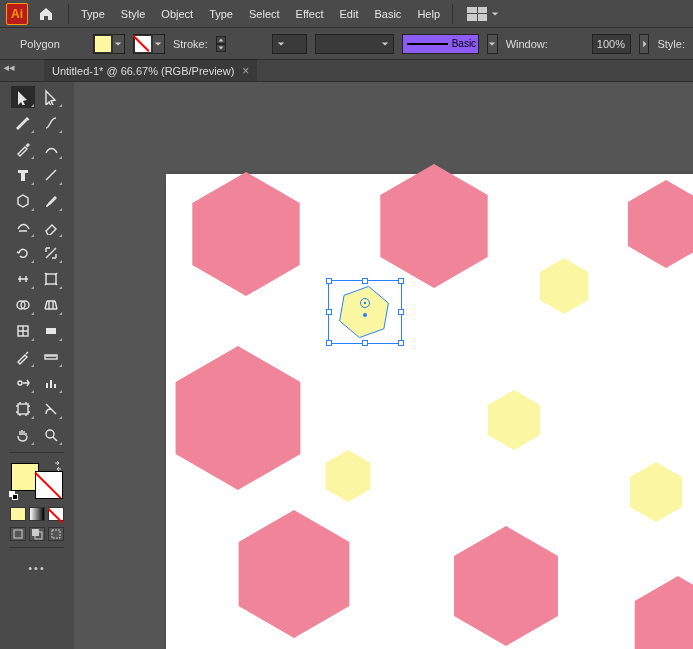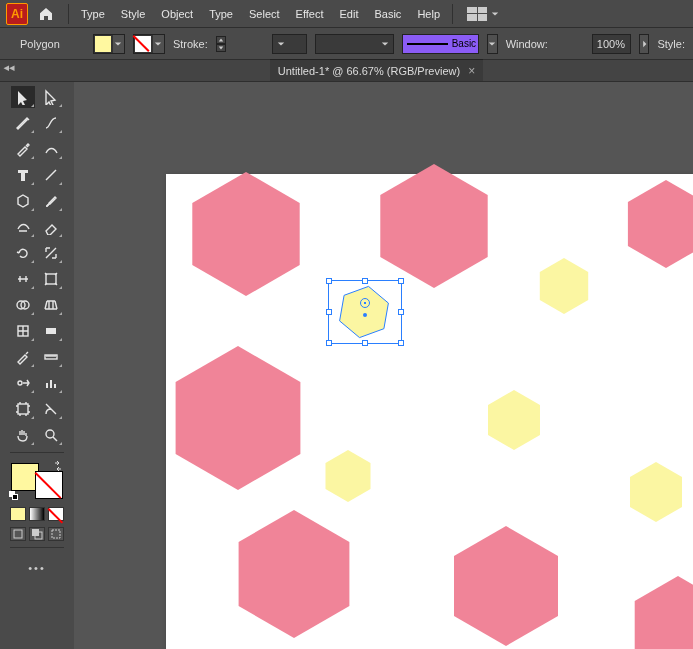--- a/index.html
+++ b/index.html
@@ -26,21 +26,21 @@
   .swatch-none::after { content:""; position:absolute; left:-1px; top:-1px; width:140%; height:2px; background:red; transform:rotate(45deg); transform-origin:0 0;}
   .chev-dn { width:12px; height:18px; display:flex;align-items:center;justify-content:center; background:#505050; border-left:1px solid #333;}
   .label { color:#ddd;text-align:center; }
   .field { height:20px; background:#3a3a3a; border:1px solid #222; display:flex; align-items:center; padding:0 4px; color:#ddd;}
   .field.small { width:40px;margin-left:36px; }
   .field.med { width:90px; }
   .stroke-style { width:90px; height:20px; background:#8b5cf6; display:flex; align-items:center; justify-content:center; border:1px solid #222;}
   .stroke-style .line { flex:1; height:2px; background:#000; margin:0 4px;}
   .stroke-style .txt { font-size:10px; color:#000; margin-right:2px;}
   
-  .tabrow { height:22px; background:#444; display:flex; align-items:flex-end; padding-left:60px; border-bottom:1px solid #2e2e2e;justify-content:center;}
+  .tabrow { height:22px; background:#444; display:flex; align-items:flex-end; padding-left:44px; border-bottom:1px solid #2e2e2e;}
   .tab-expander { position:absolute; left:4px; top:62px; width:10px; height:10px; display:flex; align-items:center; justify-content:center; color:#bbb;}
   .doc-tab { height:22px; background:#3a3a3a; color:#dcdcdc; padding:0 8px; display:flex; align-items:center; gap:8px; font-size:11px; border-top:1px solid #222;}
   .doc-tab .x { color:#aaa; font-size:12px; }
   
   .main { position:absolute; top:82px; left:0; right:0; bottom:0; display:flex; background:#555;}
   .tools-panel { width:74px; background:#4a4a4a; display:flex; flex-direction:column; align-items:center; padding-top:4px;}
   .tool-grid { display:grid; grid-template-columns:24px 24px; gap:4px; justify-content:center; }
   .tool-cell { width:24px; height:22px; display:flex; align-items:center; justify-content:center; color:#e6e6e6; position:relative;}
   .tool-cell.selected { background:#2a2a2a; }
   .tool-cell svg { width:16px; height:16px; fill:none; stroke:#e6e6e6; stroke-width:1.4; }

